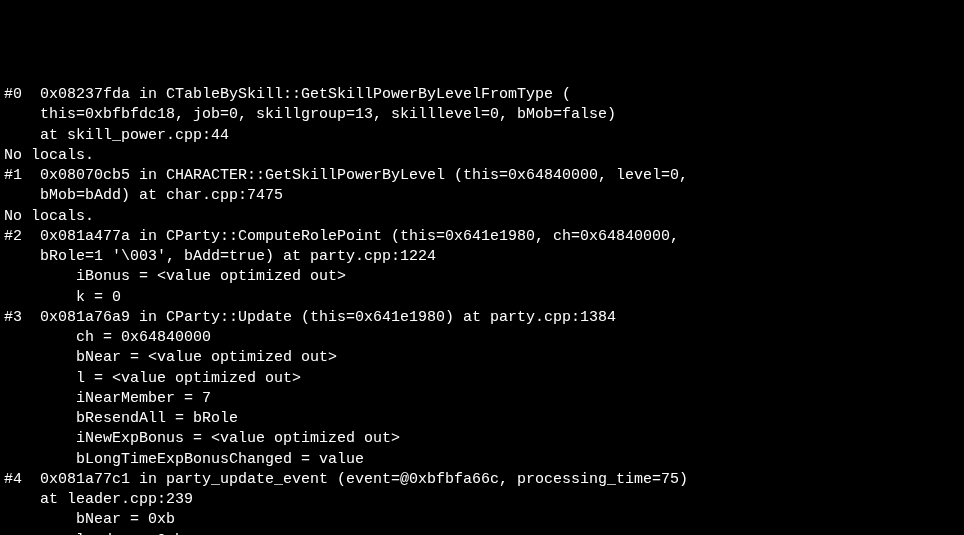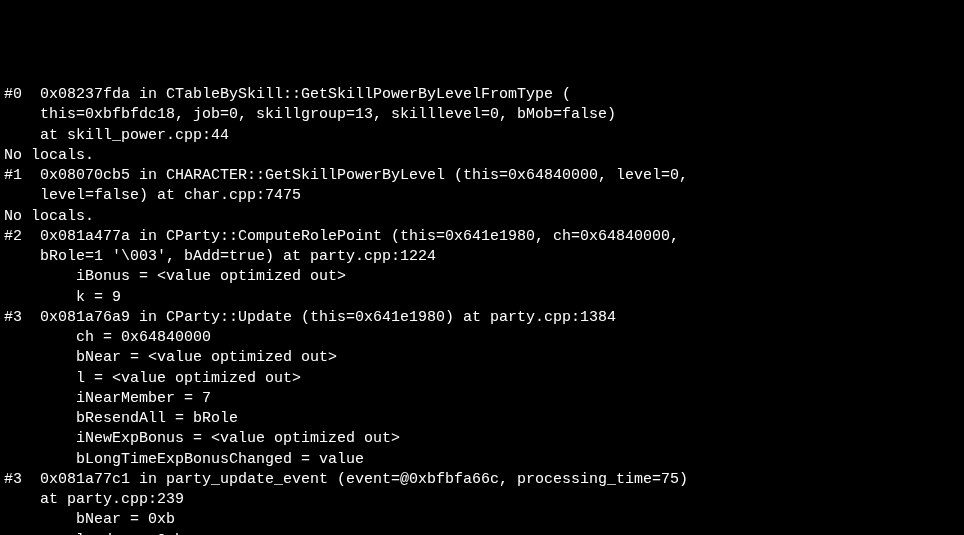--- a/index.html
+++ b/index.html
@@ -26,34 +26,34 @@
 </head>
 <body>
 
 
 
 <div class="terminal"><span>#0  0x08237fda in CTableBySkill::GetSkillPowerByLevelFromType (</span>
 <span>    this=0xbfbfdc18, job=0, skillgroup=13, skilllevel=0, bMob=false)</span>
 <span>    at skill_power.cpp:44</span>
 <span>No locals.</span>
 <span>#1  0x08070cb5 in CHARACTER::GetSkillPowerByLevel (this=0x64840000, level=0,</span>
-<span>    level=false) at char.cpp:7475</span>
+<span>    bMob=bAdd) at char.cpp:7475</span>
 <span>No locals.</span>
 <span>#2  0x081a477a in CParty::ComputeRolePoint (this=0x641e1980, ch=0x64840000,</span>
 <span>    bRole=1 '\003', bAdd=true) at party.cpp:1224</span>
 <span>        iBonus = &lt;value optimized out&gt;</span>
-<span>        k = 9</span>
+<span>        k = 0</span>
 <span>#3  0x081a76a9 in CParty::Update (this=0x641e1980) at party.cpp:1384</span>
 <span>        ch = 0x64840000</span>
 <span>        bNear = &lt;value optimized out&gt;</span>
 <span>        l = &lt;value optimized out&gt;</span>
 <span>        iNearMember = 7</span>
 <span>        bResendAll = bRole</span>
 <span>        iNewExpBonus = &lt;value optimized out&gt;</span>
 <span>        bLongTimeExpBonusChanged = value</span>
-<span>#3  0x081a77c1 in party_update_event (event=@0xbfbfa66c, processing_time=75)</span>
-<span>    at party.cpp:239</span>
+<span>#4  0x081a77c1 in party_update_event (event=@0xbfbfa66c, processing_time=75)</span>
+<span>    at leader.cpp:239</span>
 <span>        bNear = 0xb</span>
 <span>        leader = 0xb</span>
 </div>
 
 
 
 
 </body></html>

